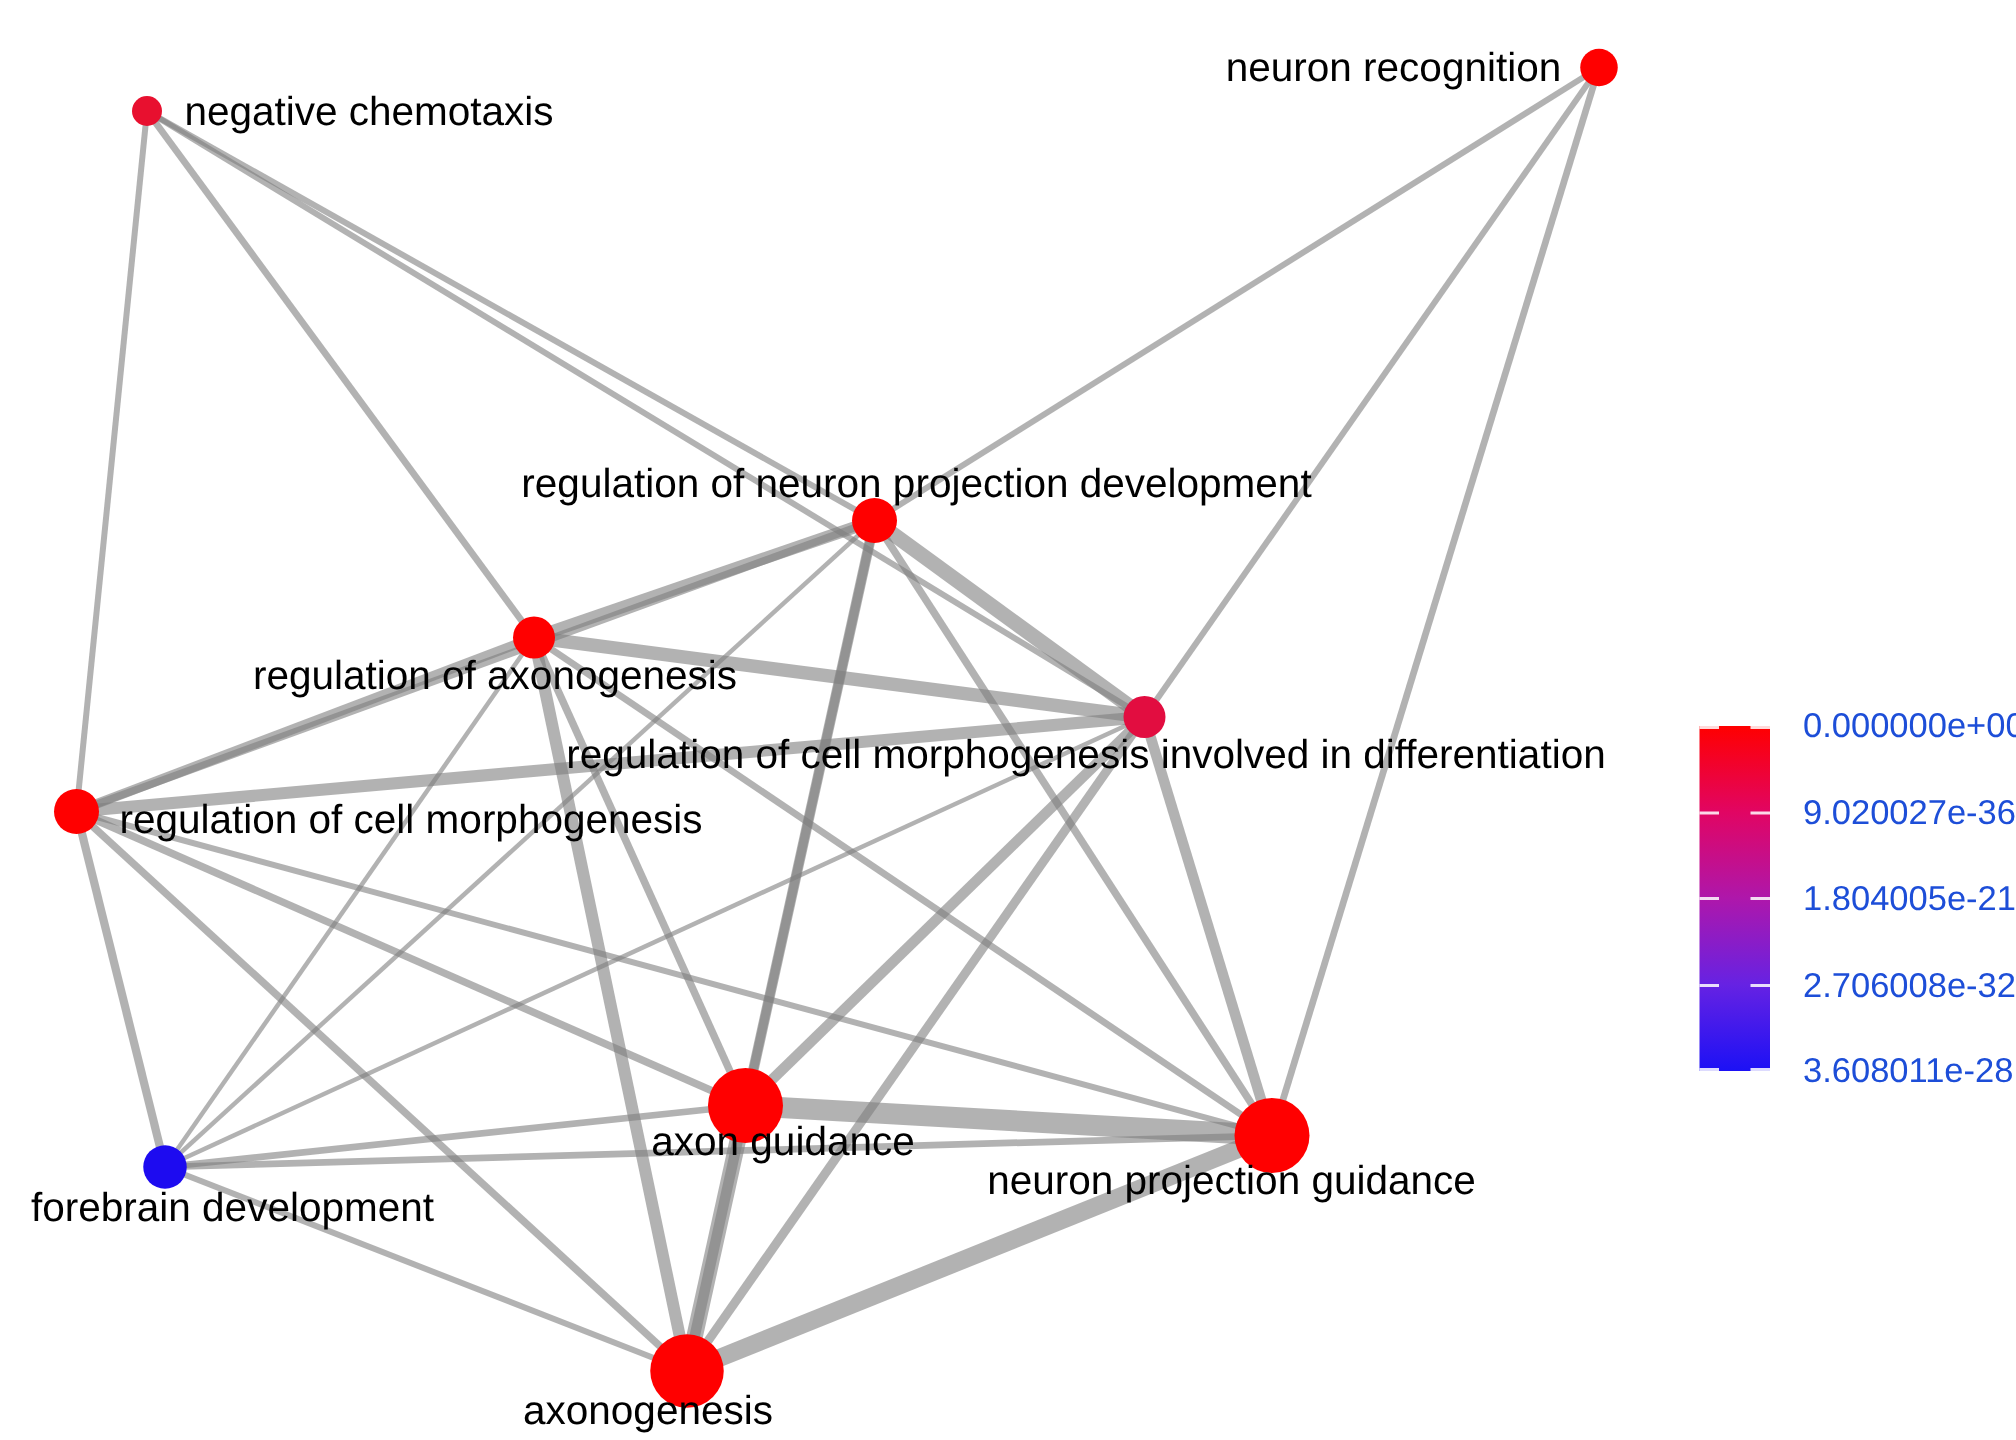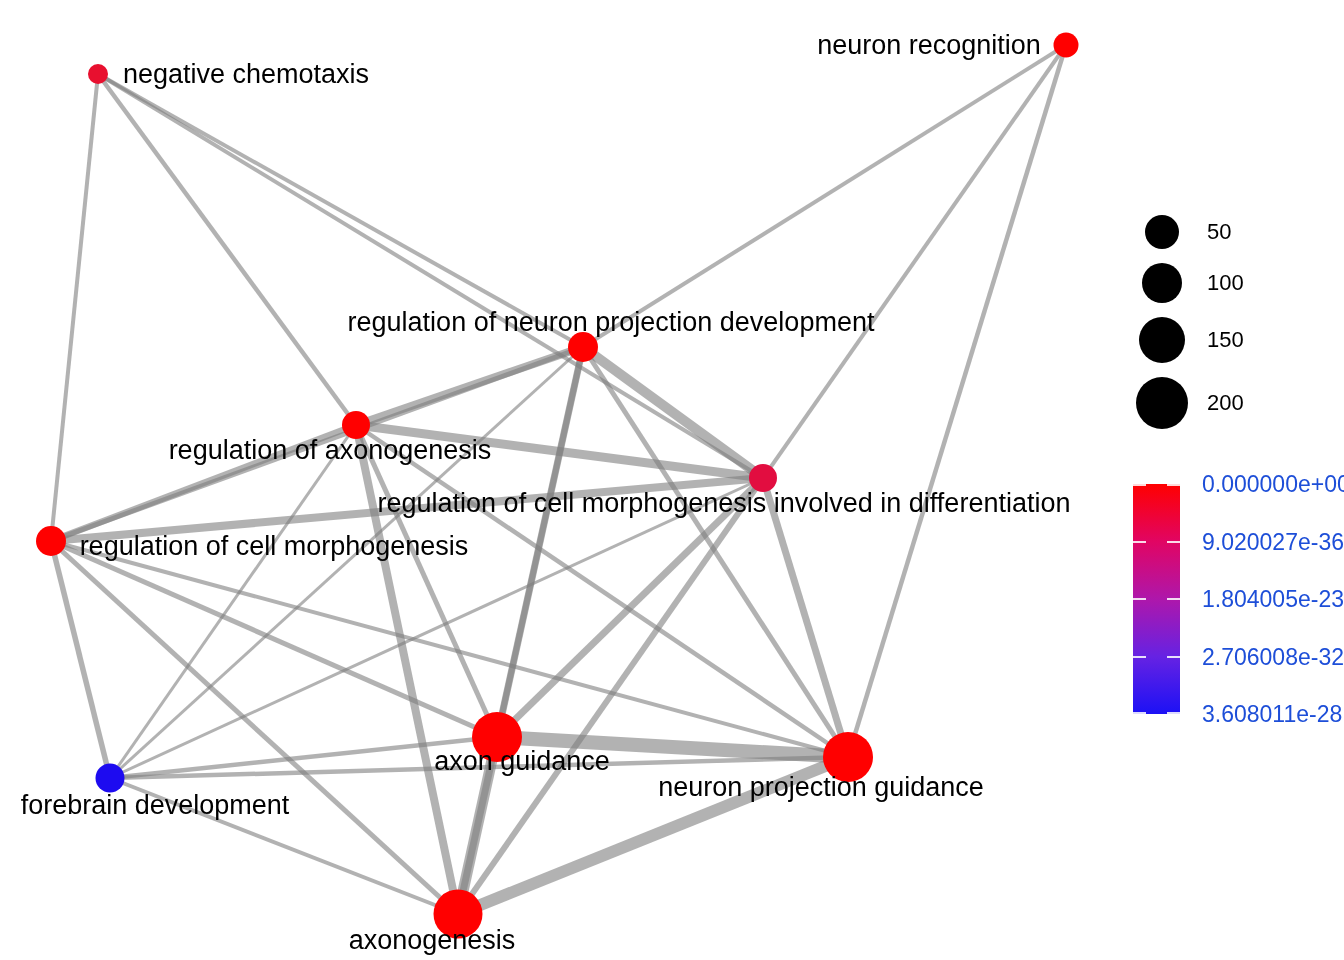--- a/index.html
+++ b/index.html
@@ -101,65 +101,39 @@
       <text x="330" y="450" text-anchor="middle" dominant-baseline="central" class="node-label">regulation of axonogenesis</text>
       <text x="724" y="503" text-anchor="middle" dominant-baseline="central" class="node-label">regulation of cell morphogenesis involved in differentiation</text>
       <text x="274" y="546" text-anchor="middle" dominant-baseline="central" class="node-label">regulation of cell morphogenesis</text>
       <text x="155" y="805" text-anchor="middle" dominant-baseline="central" class="node-label">forebrain development</text>
       <text x="522" y="761" text-anchor="middle" dominant-baseline="central" class="node-label">axon guidance</text>
       <text x="821" y="787" text-anchor="middle" dominant-baseline="central" class="node-label">neuron projection guidance</text>
       <text x="432" y="940" text-anchor="middle" dominant-baseline="central" class="node-label">axonogenesis</text>
     </svg>
 
   <div class="legend legend-size">
-    <div id="size-legend-items">
-        <div class="size-row" style="height: 48px;">
-          <span class="size-circle-wrap">
-            <span class="size-circle" style="width: 34px; height: 34px; background: rgb(0, 0, 0);"></span>
-          </span>
-          <span class="size-label">50</span>
-        </div>
-        <div class="size-row" style="height: 54px;">
-          <span class="size-circle-wrap">
-            <span class="size-circle" style="width: 40px; height: 40px; background: rgb(0, 0, 0);"></span>
-          </span>
-          <span class="size-label">100</span>
-        </div>
-        <div class="size-row" style="height: 60px;">
-          <span class="size-circle-wrap">
-            <span class="size-circle" style="width: 46px; height: 46px; background: rgb(0, 0, 0);"></span>
-          </span>
-          <span class="size-label">150</span>
-        </div>
-        <div class="size-row" style="height: 66px;">
-          <span class="size-circle-wrap">
-            <span class="size-circle" style="width: 52px; height: 52px; background: rgb(0, 0, 0);"></span>
-          </span>
-          <span class="size-label">200</span>
-        </div>
-      </div>
   </div>
 
   <div class="legend legend-padjust">
     <div class="padjust-body">
       <div class="gradient-bar" id="gradient-bar" style="background: linear-gradient(rgb(255, 0, 0) 0%, rgb(225, 5, 99) 25%, rgb(174, 23, 171) 50%, rgb(102, 34, 227) 75%, rgb(28, 17, 245) 100%);">
           <span class="bar-tick left" style="top: 0px;"></span>
           <span class="bar-tick right" style="top: 0px;"></span>
           <span class="bar-tick left" style="top: calc(25% - 1px);"></span>
           <span class="bar-tick right" style="top: calc(25% - 1px);"></span>
           <span class="bar-tick left" style="top: calc(50% - 1px);"></span>
           <span class="bar-tick right" style="top: calc(50% - 1px);"></span>
           <span class="bar-tick left" style="top: calc(75% - 1px);"></span>
           <span class="bar-tick right" style="top: calc(75% - 1px);"></span>
           <span class="bar-tick left" style="top: calc(100% - 2px);"></span>
           <span class="bar-tick right" style="top: calc(100% - 2px);"></span>
         </div>
       <div class="padjust-ticks" id="padjust-ticks">
           <div class="padjust-tick-label" style="top: 0%;">0.000000e+00</div>
           <div class="padjust-tick-label" style="top: 25%;">9.020027e-36</div>
-          <div class="padjust-tick-label" style="top: 50%;">1.804005e-23</div>
+          <div class="padjust-tick-label" style="top: 50%;">1.804005e-21</div>
           <div class="padjust-tick-label" style="top: 75%;">2.706008e-32</div>
           <div class="padjust-tick-label" style="top: 100%;">3.608011e-28</div>
         </div>
     </div>
   </div>
 
 </div>
 
 </body></html>

